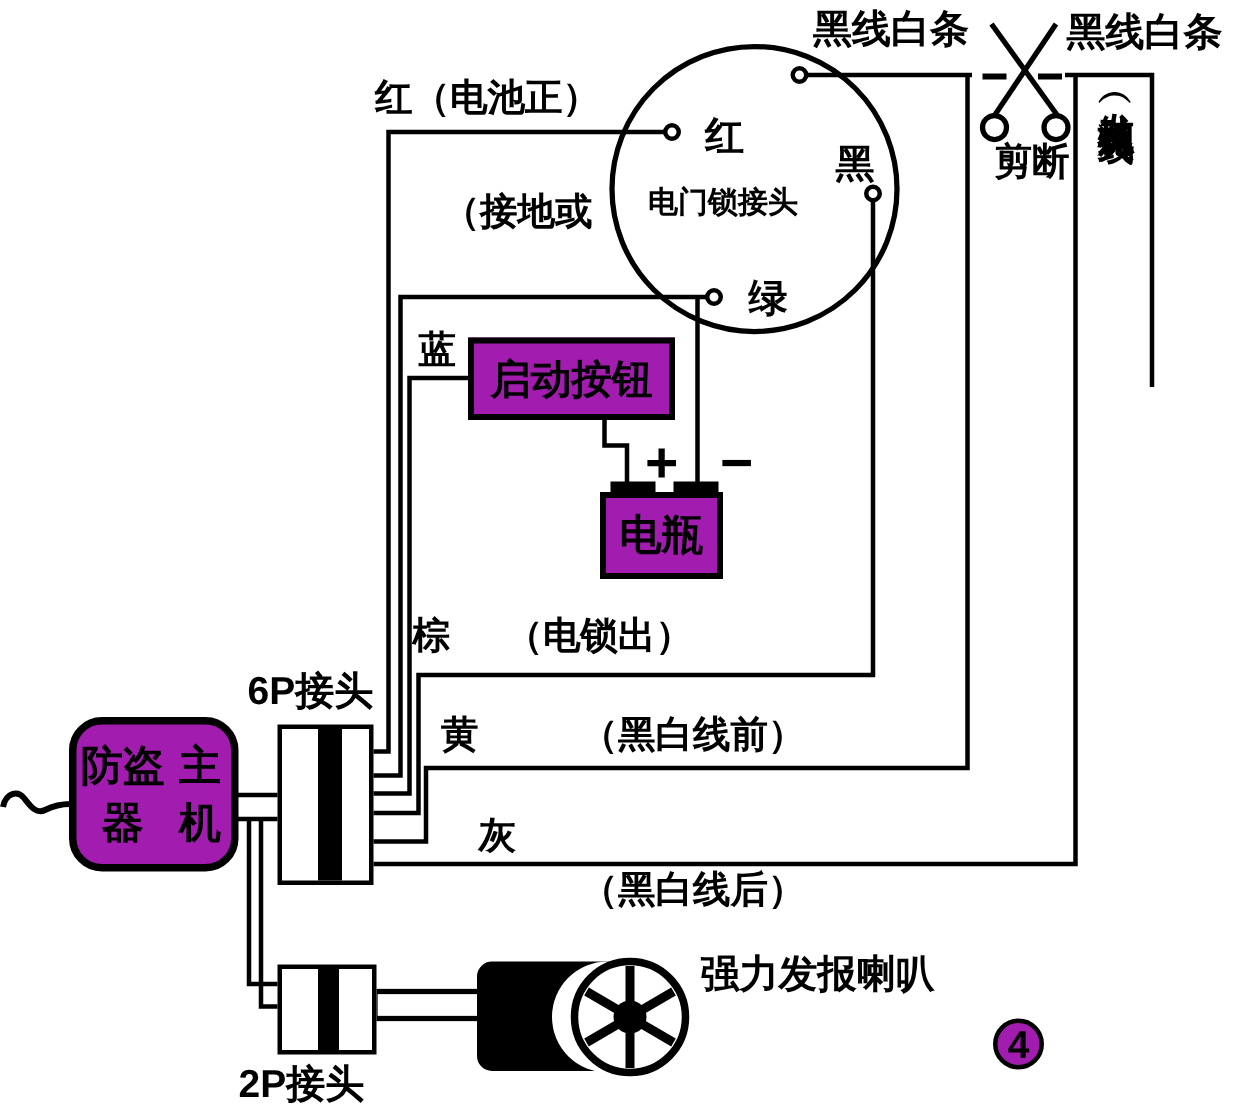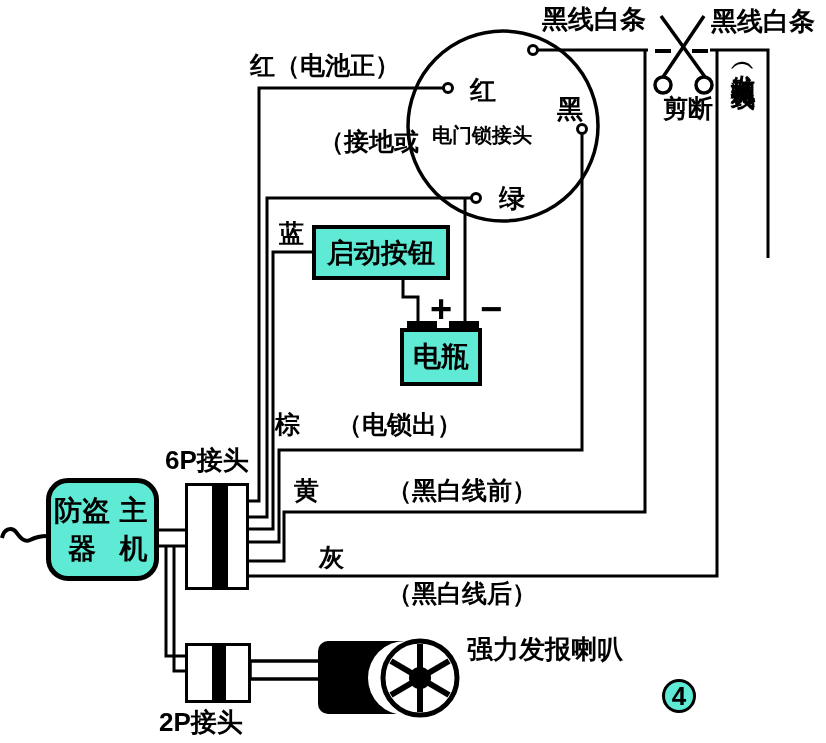--- a/index.html
+++ b/index.html
@@ -5,21 +5,21 @@
   html,body{margin:0;padding:0;background:#fff;}
   .stage{
     position:relative;width:826px;height:743px;background:#fff;overflow:hidden;
     font-family:"Liberation Sans","DejaVu Sans",sans-serif;color:#000;
   }
   .stage svg{position:absolute;left:0;top:0;}
   .lbl{position:absolute;font-weight:700;white-space:nowrap;line-height:1.1;}
   .f25{font-size:25px;}
   .f26{font-size:26px;}
   .f27{font-size:20px;}
-  .box{position:absolute;background:#5eead4;display:flex;align-items:center;justify-content:center;box-sizing:border-box;}
+  .box{position:absolute;background:#a21caf;display:flex;align-items:center;justify-content:center;box-sizing:border-box;}
   .start-btn{left:312px;top:225px;width:138px;height:55px;border:4px solid #000;font-size:27px;font-weight:700;}
   .battery{left:400px;top:328px;width:82px;height:58px;border:4px solid #000;font-size:28px;font-weight:700;}
   .main-unit{left:46px;top:478px;width:113px;height:103px;border:5px solid #000;border-radius:22px;
              flex-direction:row;font-size:28px;font-weight:700;text-align:center;}
   .conn{position:absolute;background:#fff;border:3px solid #000;box-sizing:border-box;}
   .conn6{left:185px;top:483px;width:64px;height:107px;}
   .conn2{left:185px;top:643px;width:66px;height:60px;}
   .stripe{position:absolute;top:0;bottom:0;background:#000;}
   .stripe6{left:24px;width:16px;}
   .stripe2{left:24px;width:14px;}
@@ -106,21 +106,21 @@
 
   <div class="conn conn2">
     <div class="stripe stripe2"></div>
   </div>
 
   <div class="box figcircle">
     <span>4</span>
   </div>
 
   <div class="lbl f25" style="left:250px;top:52px;">红（电池正）</div>
-  <div class="lbl f25" style="left:295px;top:128px;margin-left:24px;">（接地或</div>
+  <div class="lbl f25" style="left:295px;top:128px;">（接地或</div>
   <div class="lbl f25" style="left:279px;top:220px;">蓝</div>
 
   <div class="lbl f26" style="left:470px;top:76px;">红</div>
   <div class="lbl f26" style="left:557px;top:95px;">黑</div>
   <div class="lbl f27" style="left:432px;top:124px;">电门锁接头</div>
   <div class="lbl f26" style="left:499px;top:184px;">绿</div>
 
   <div class="sign" style="left:430px;top:288px;">+</div>
   <div class="sign" style="left:480px;top:288px;">−</div>
 

